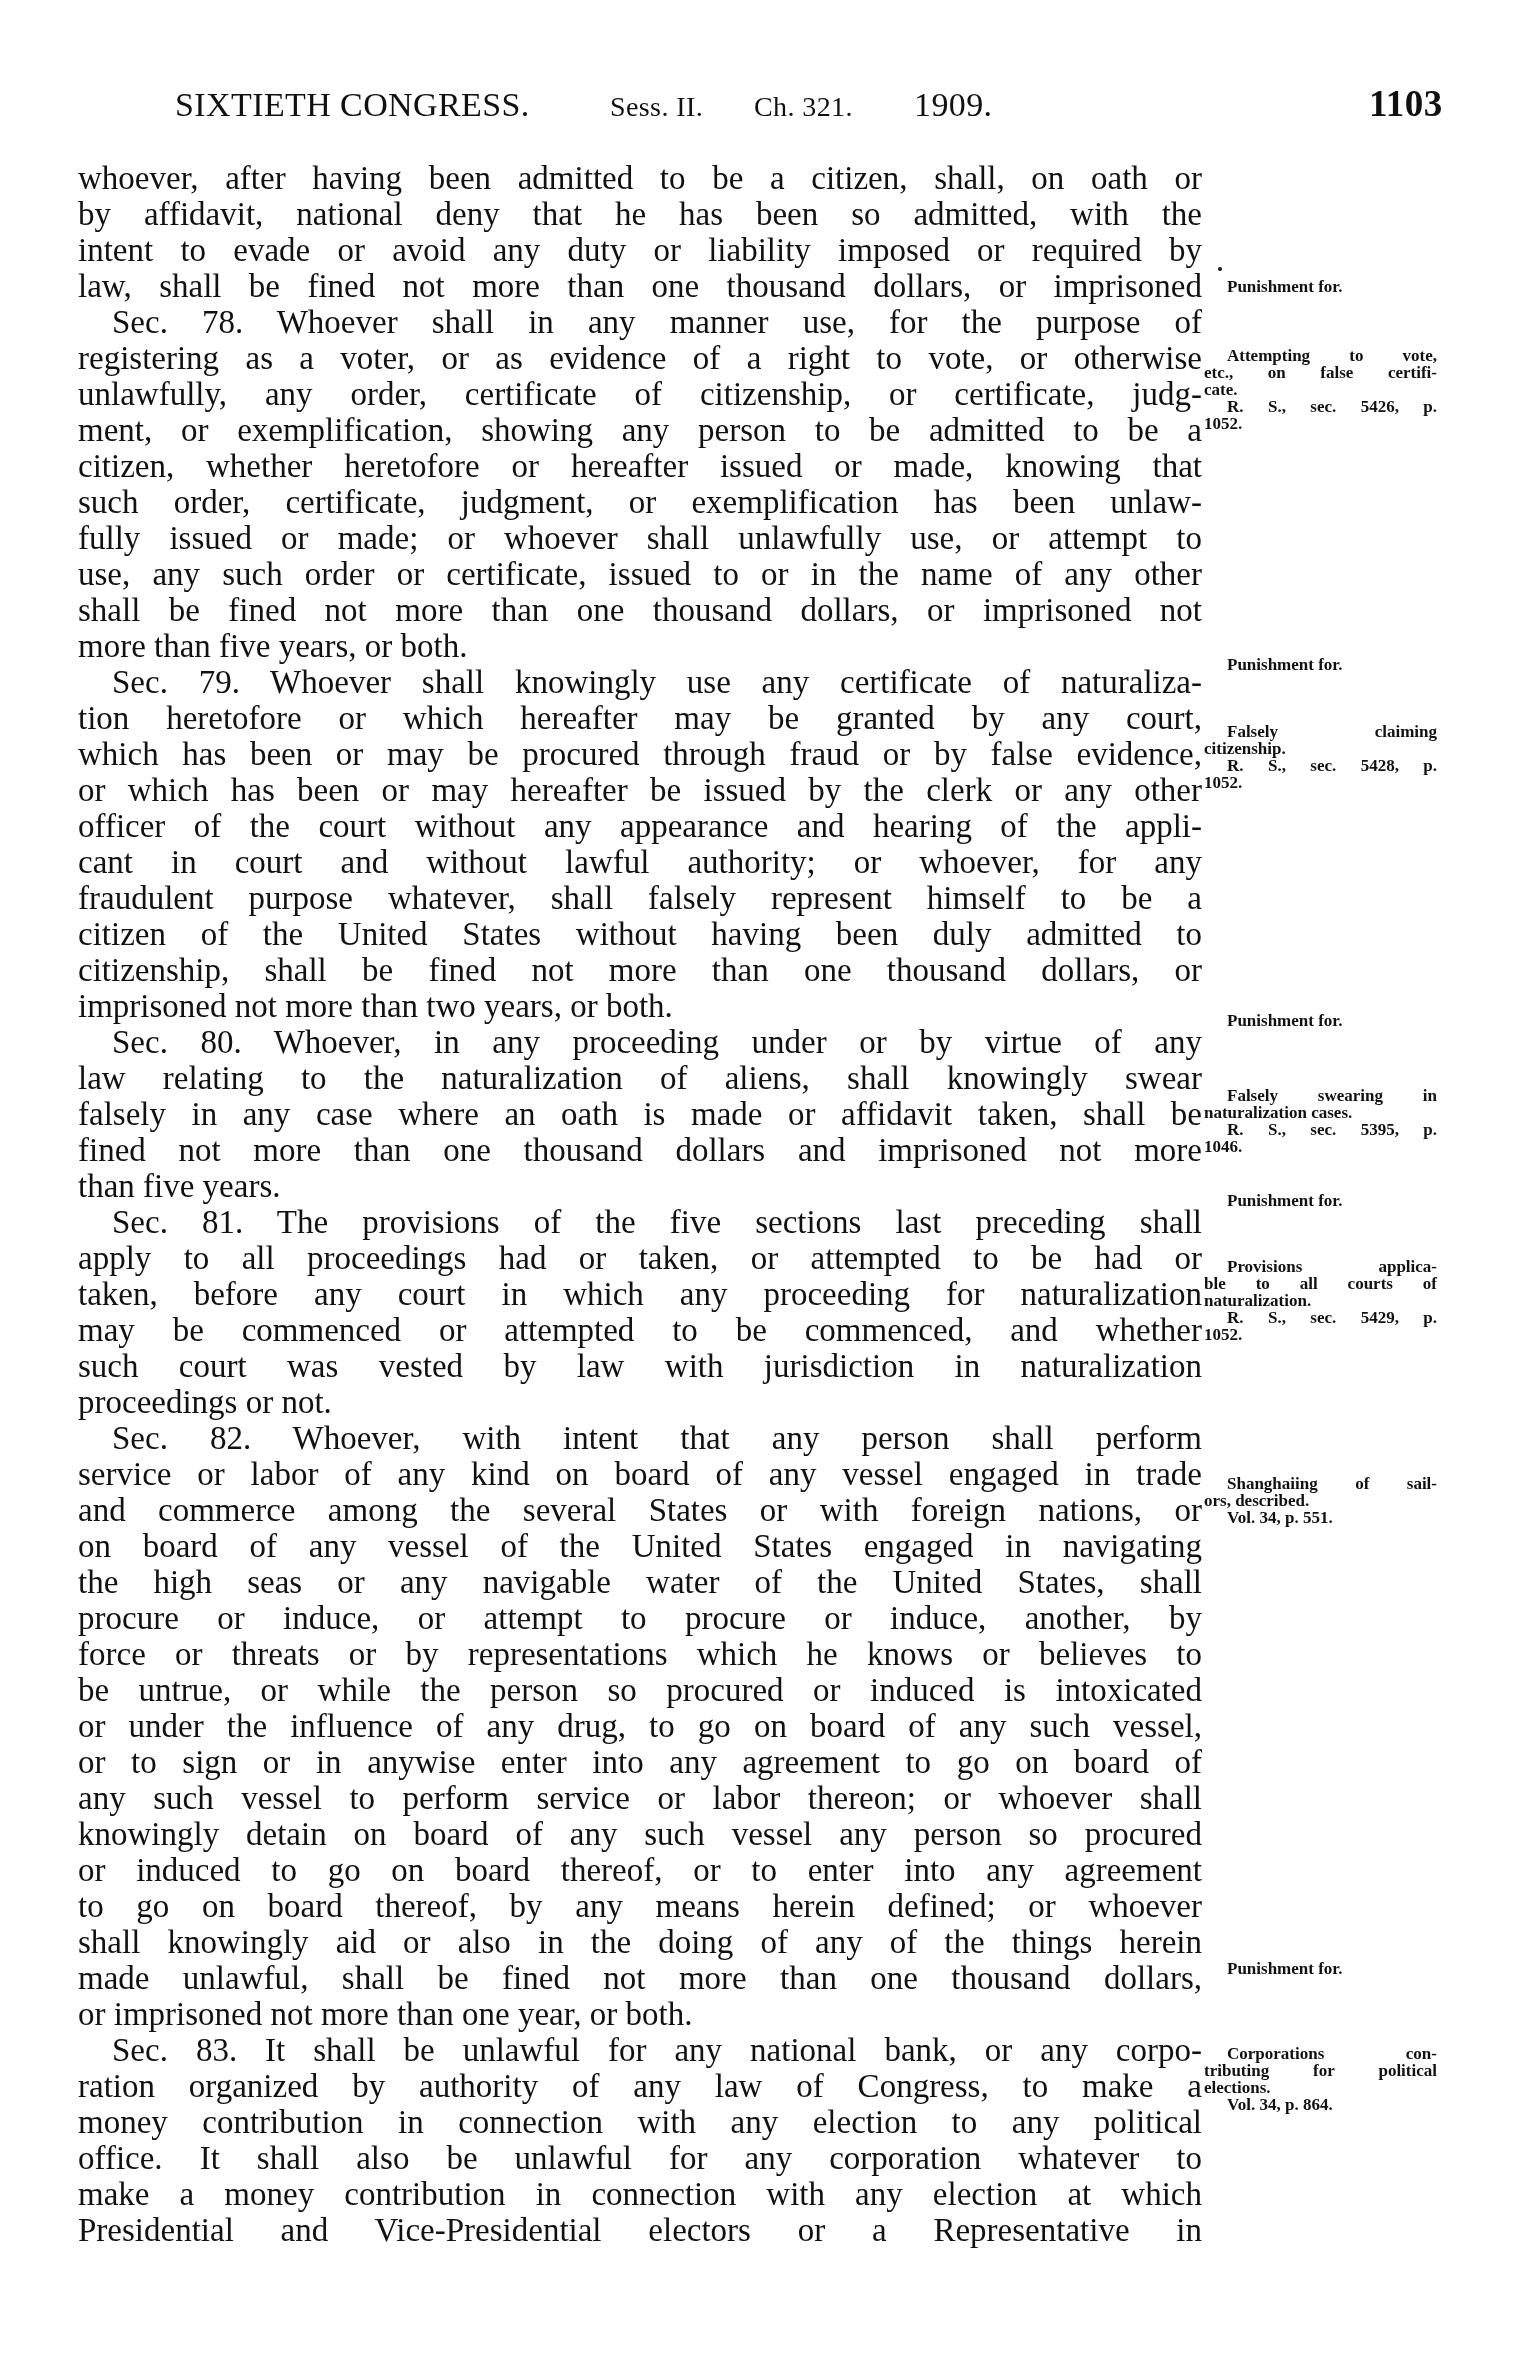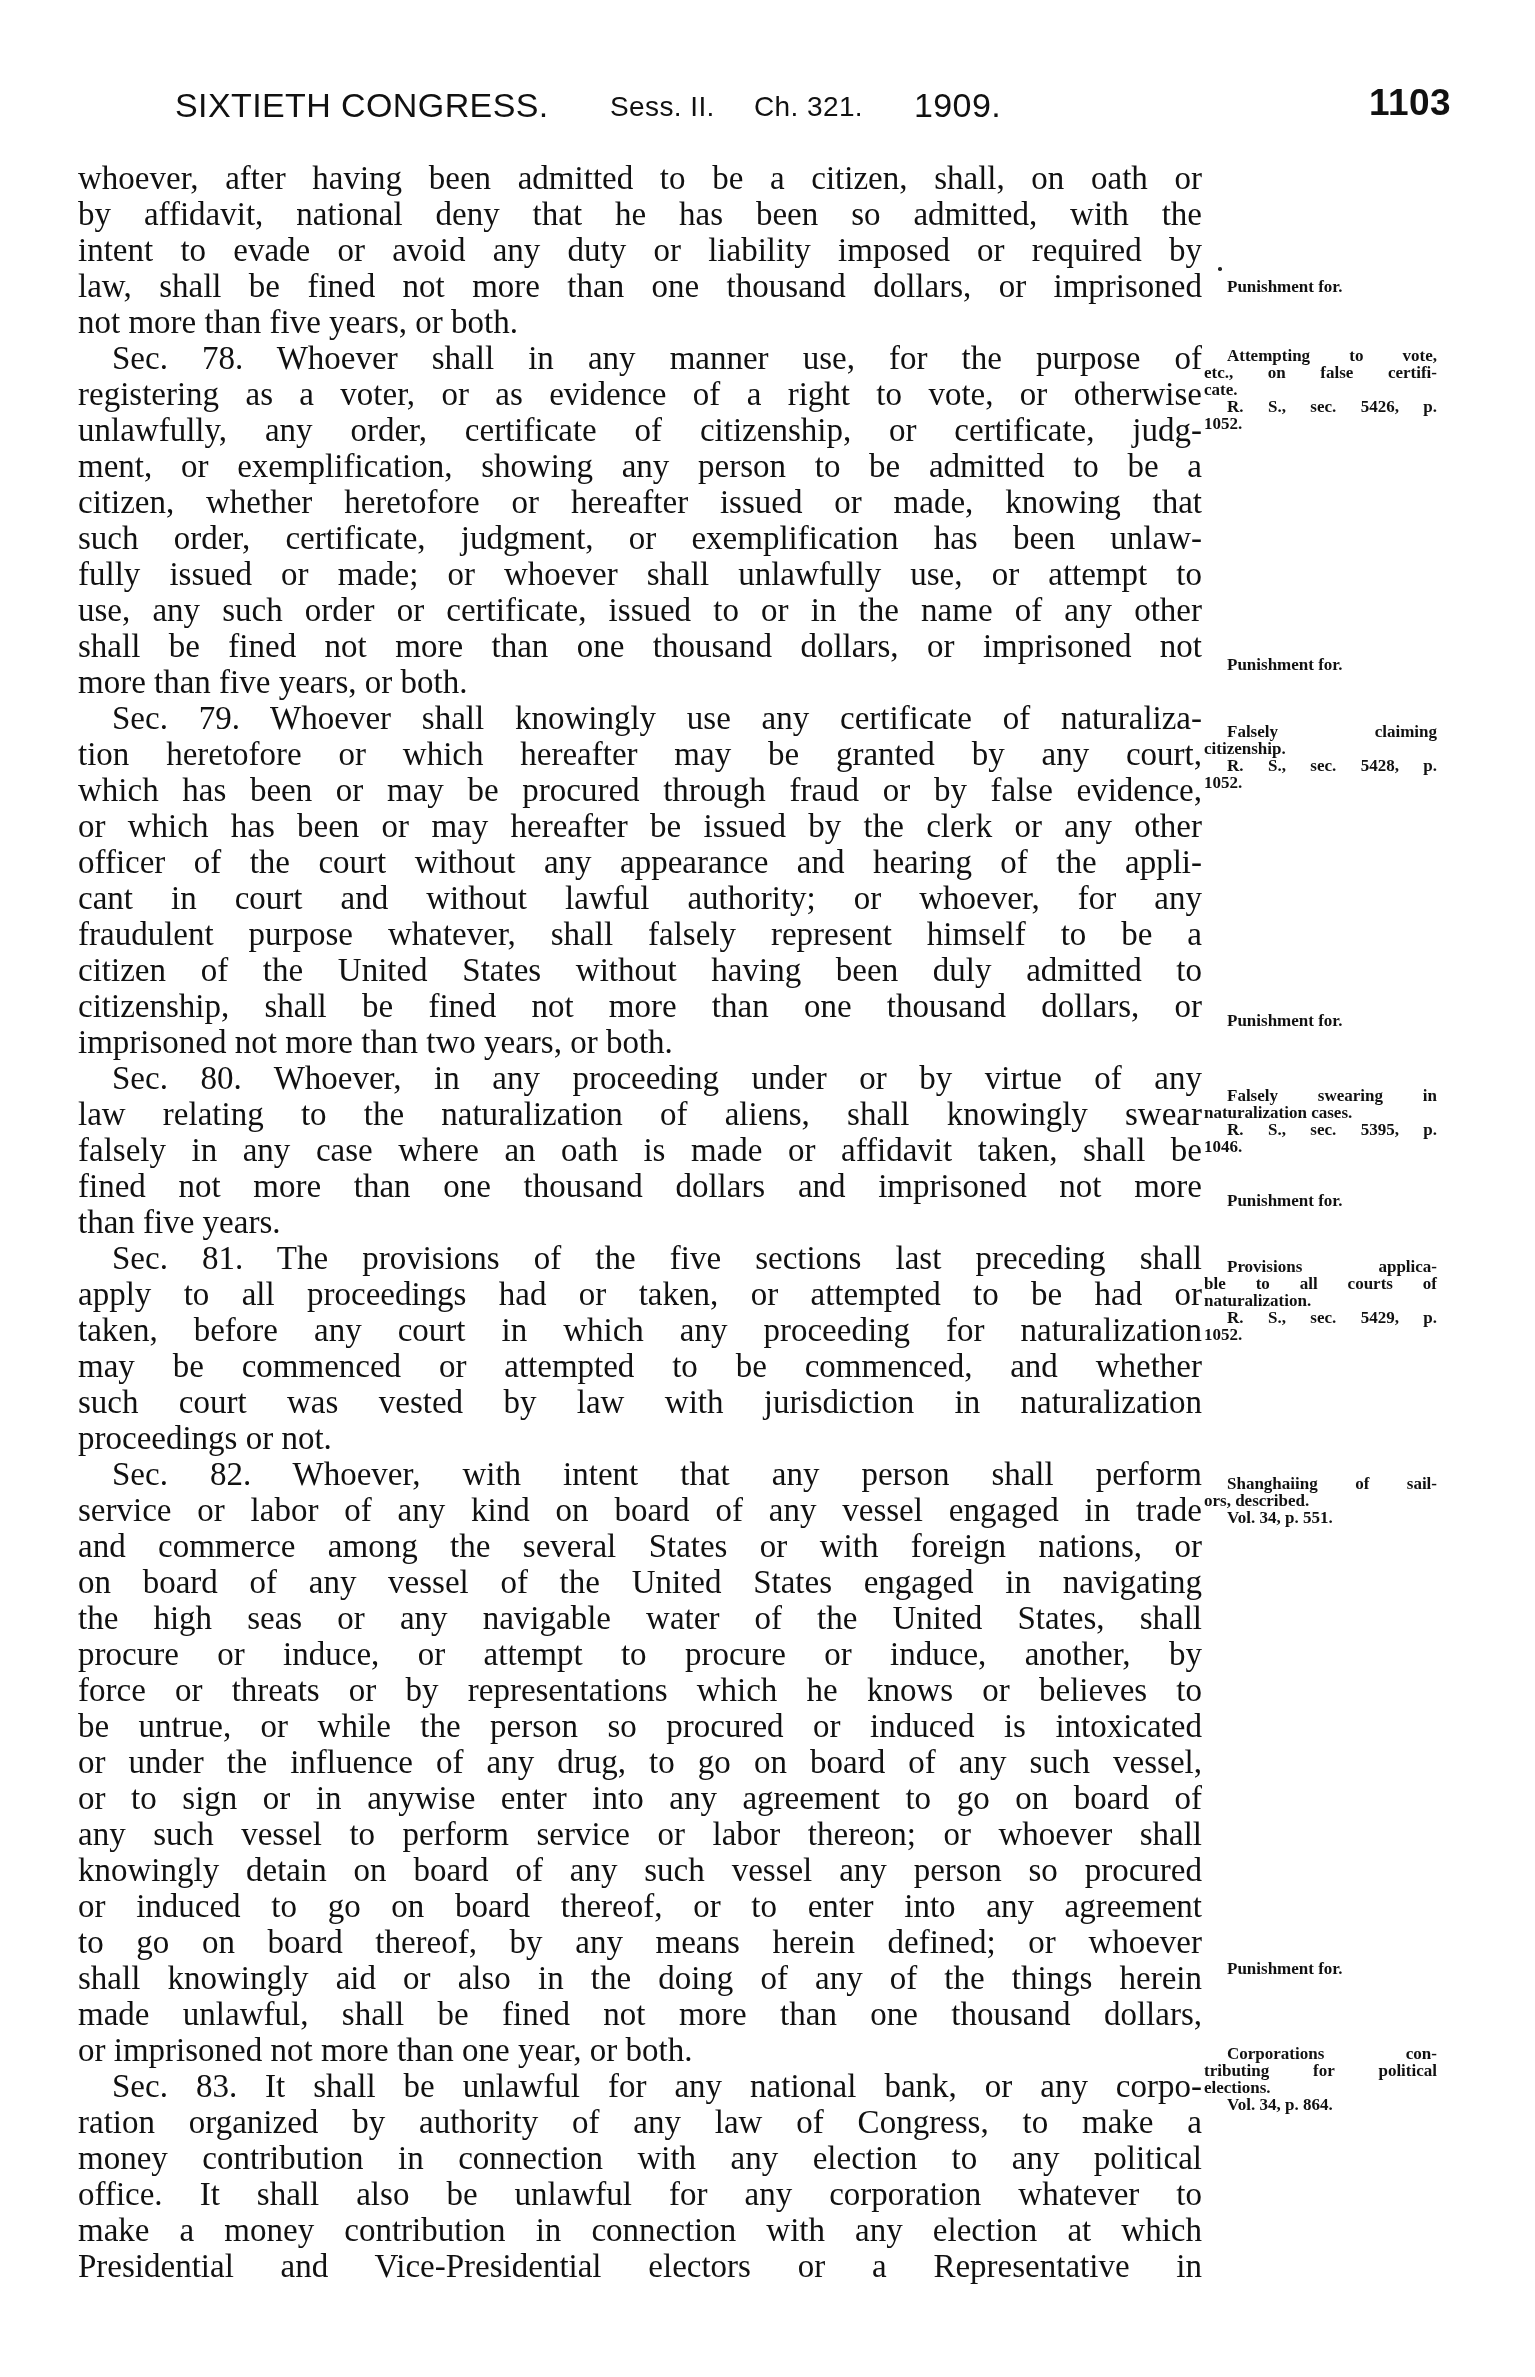--- a/index.html
+++ b/index.html
@@ -1,19 +1,19 @@
 <!DOCTYPE html>
 <html style="font-size:14.3px"><head>
 <meta charset="utf-8">
 <style>
   html, body { margin: 0; padding: 0; background: #ffffff; }
   body { width: 1536px; height: 2377px; position: relative; overflow: hidden; color: #111; }
   .page { position: absolute; left: 0; top: 0; width: 1536px; height: 2377px; }
   .header { position: absolute; top: 86px; left: 175px; width: 1301px; height: 45px;
-    font-family: Liberation Sans, sans-serif; font-size: 34px; letter-spacing: 0.4px; }
+    font-family: Liberation Serif, serif; font-size: 34px; letter-spacing: 0.4px; }
   .header .run { position: absolute; top: 0; white-space: nowrap; }
   .header .sc { font-size: 28px; }
   .header .pno { font-size: 37px; font-weight: bold; }
   .body-col { position: absolute; left: 78px; top: 160px; width: 1124px;
     font-family: "Liberation Serif", serif; font-size: 33px; line-height: 36px; }
   .line { display: block; height: 36px; white-space: nowrap; text-align: justify; text-align-last: justify; }
   .line.last { text-align-last: left; }
   .line.indent { padding-left: 34px; }
   .margin-col { position: absolute; left: 1204px; top: 0; width: 233px;
     font-family: "Liberation Serif", serif; font-weight: bold; font-size: 17px; line-height: 17px; }
@@ -35,21 +35,20 @@
     <span class="run sc" style="left:579px; top:4.5px;text-align:right;">Ch. 321.</span>
     <span class="run" style="left:739px;">1909.</span>
     <span class="run pno" style="left:1194px; top:-3.6px;">1103</span>
   </div>
 
   <div class="body-col">
     <span class="line">whoever, after having been admitted to be a citizen, shall, on oath or</span>
     <span class="line">by affidavit, national deny that he has been so admitted, with the</span>
     <span class="line">intent to evade or avoid any duty or liability imposed or required by</span>
     <span class="line">law, shall be fined not more than one thousand dollars, or imprisoned</span>
-    <span class="line last">not more than five years, or both.</span>
     <span class="line indent">Sec. 78. Whoever shall in any manner use, for the purpose of</span>
     <span class="line">registering as a voter, or as evidence of a right to vote, or otherwise</span>
     <span class="line">unlawfully, any order, certificate of citizenship, or certificate, judg-</span>
     <span class="line">ment, or exemplification, showing any person to be admitted to be a</span>
     <span class="line">citizen, whether heretofore or hereafter issued or made, knowing that</span>
     <span class="line">such order, certificate, judgment, or exemplification has been unlaw-</span>
     <span class="line">fully issued or made; or whoever shall unlawfully use, or attempt to</span>
     <span class="line">use, any such order or certificate, issued to or in the name of any other</span>
     <span class="line">shall be fined not more than one thousand dollars, or imprisoned not</span>
     <span class="line last">more than five years, or both.</span>

